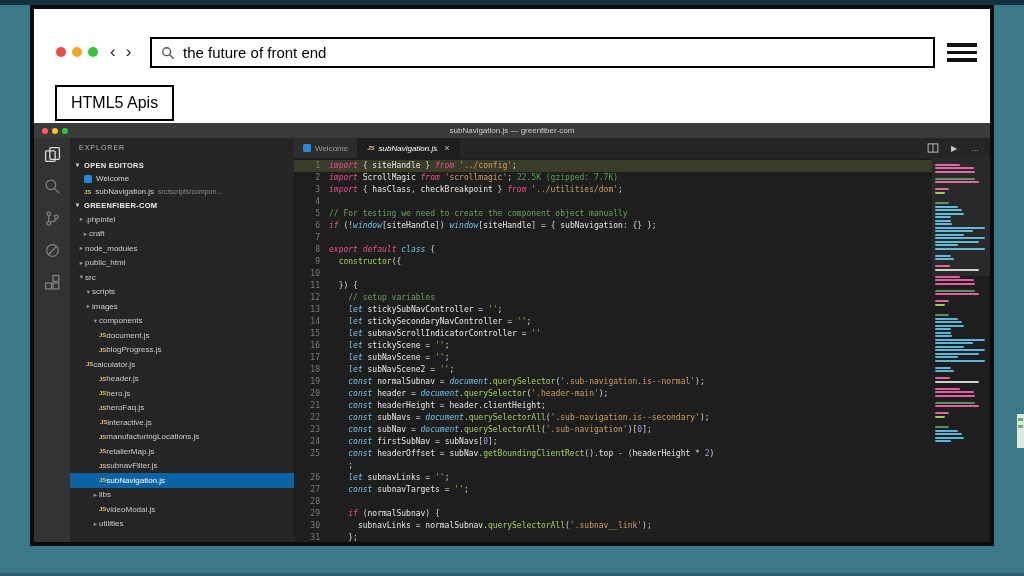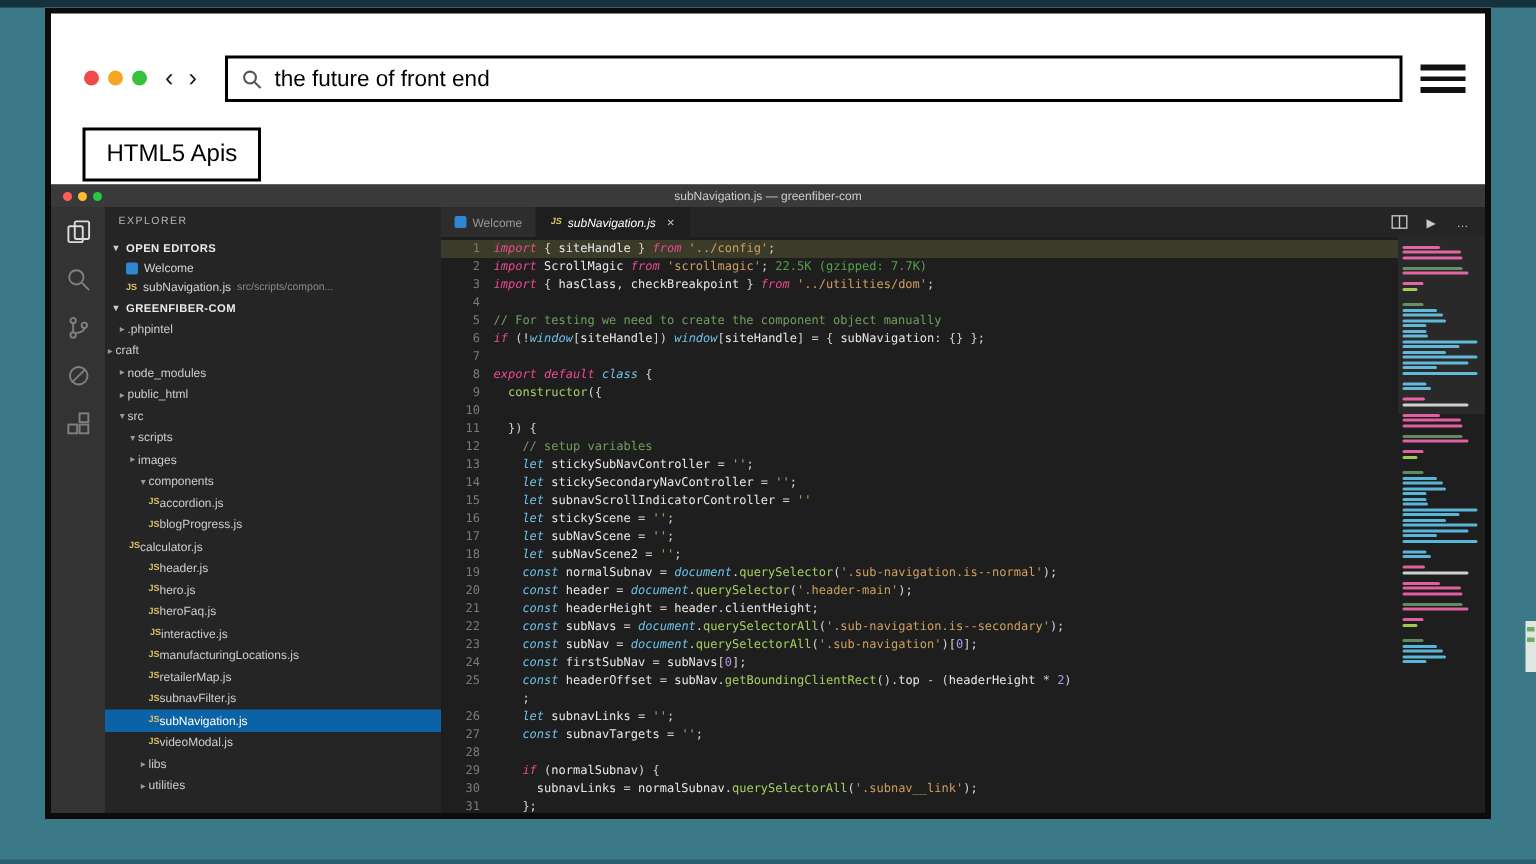--- a/index.html
+++ b/index.html
@@ -186,21 +186,21 @@
               </div>
             <div class="section-header">
               <span class="sec-chev">▾</span>
               <span>GREENFIBER-COM</span>
             </div>
             <div class="tree">
                 <div class="tree-row" style="padding-left: 8px;">
                   <span class="chev">▸</span>
                   <span class="tree-label">.phpintel</span>
                 </div>
-                <div class="tree-row" style="padding-left: 0;">
+                <div class="tree-row" style="padding-left: 12px;">
                   <span class="chev">▸</span>
                   <span class="tree-label">craft</span>
                 </div>
                 <div class="tree-row" style="padding-left: 8px;">
                   <span class="chev">▸</span>
                   <span class="tree-label">node_modules</span>
                 </div>
                 <div class="tree-row" style="padding-left: 8px;">
                   <span class="chev">▸</span>
                   <span class="tree-label">public_html</span>
@@ -216,21 +216,21 @@
                 <div class="tree-row" style="padding-left: 15px;">
                   <span class="chev">▸</span>
                   <span class="tree-label">images</span>
                 </div>
                 <div class="tree-row" style="padding-left: 22px;">
                   <span class="chev">▾</span>
                   <span class="tree-label">components</span>
                 </div>
                 <div class="tree-row" style="padding-left: 29px;">
                   <span class="js-badge">JS</span>
-                  <span class="tree-label">accordion.js</span>
+                  <span class="tree-label">document.js</span>
                 </div>
                 <div class="tree-row" style="padding-left: 29px;">
                   <span class="js-badge">JS</span>
                   <span class="tree-label">blogProgress.js</span>
                 </div>
                 <div class="tree-row" style="padding-left: 16px;">
                   <span class="js-badge">JS</span>
                   <span class="tree-label">calculator.js</span>
                 </div>
                 <div class="tree-row" style="padding-left: 29px;">
@@ -258,27 +258,27 @@
                   <span class="tree-label">retailerMap.js</span>
                 </div>
                 <div class="tree-row" style="padding-left: 29px;">
                   <span class="js-badge">JS</span>
                   <span class="tree-label">subnavFilter.js</span>
                 </div>
                 <div class="tree-row sel" style="padding-left: 29px;">
                   <span class="js-badge">JS</span>
                   <span class="tree-label">subNavigation.js</span>
                 </div>
+                <div class="tree-row" style="padding-left: 22px;">
+                  <span class="chev">▸</span>
+                  <span class="tree-label">libs</span>
+                </div>
                 <div class="tree-row" style="padding-left: 29px;">
                   <span class="js-badge">JS</span>
                   <span class="tree-label">videoModal.js</span>
-                </div>
-                <div class="tree-row" style="padding-left: 22px;">
-                  <span class="chev">▸</span>
-                  <span class="tree-label">libs</span>
                 </div>
                 <div class="tree-row" style="padding-left: 22px;">
                   <span class="chev">▸</span>
                   <span class="tree-label">utilities</span>
                 </div>
               </div>
           </div>
           <div class="editor">
             <div class="tabbar">
               <div class="tabs-wrap">

